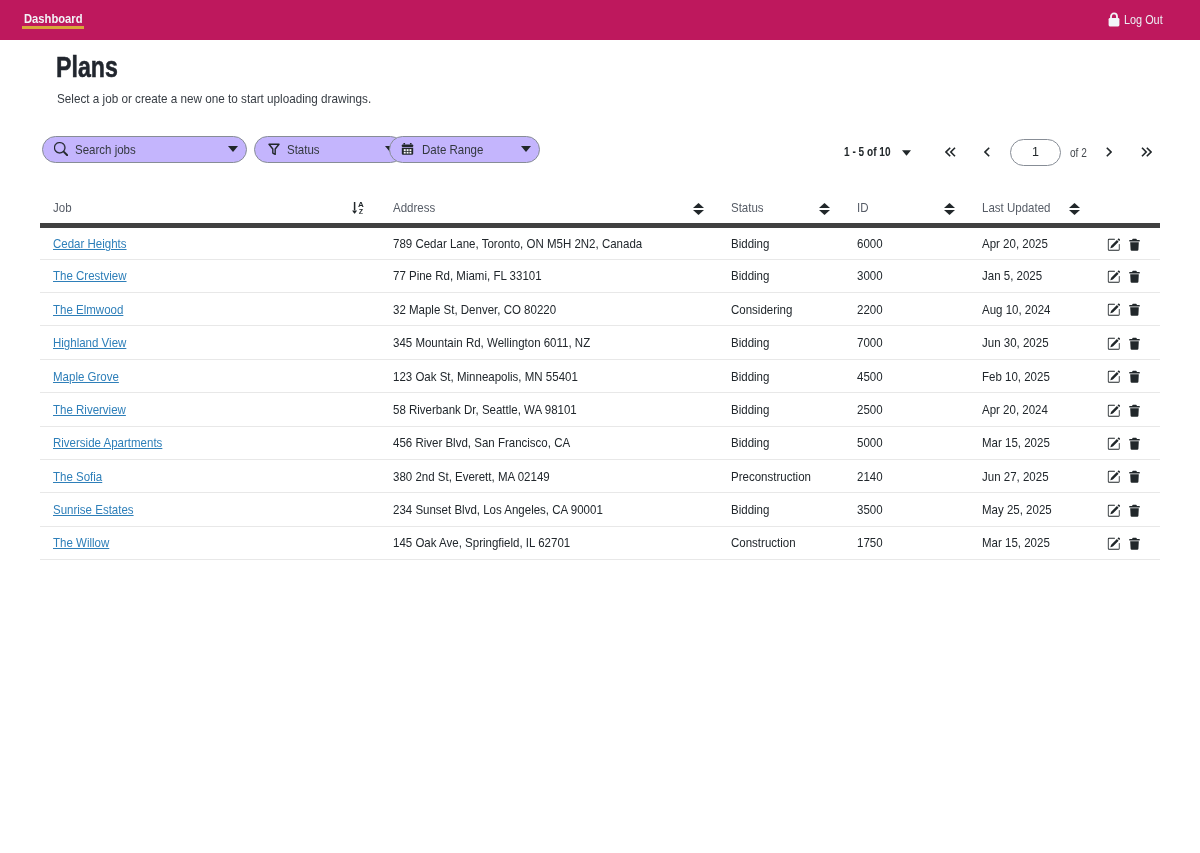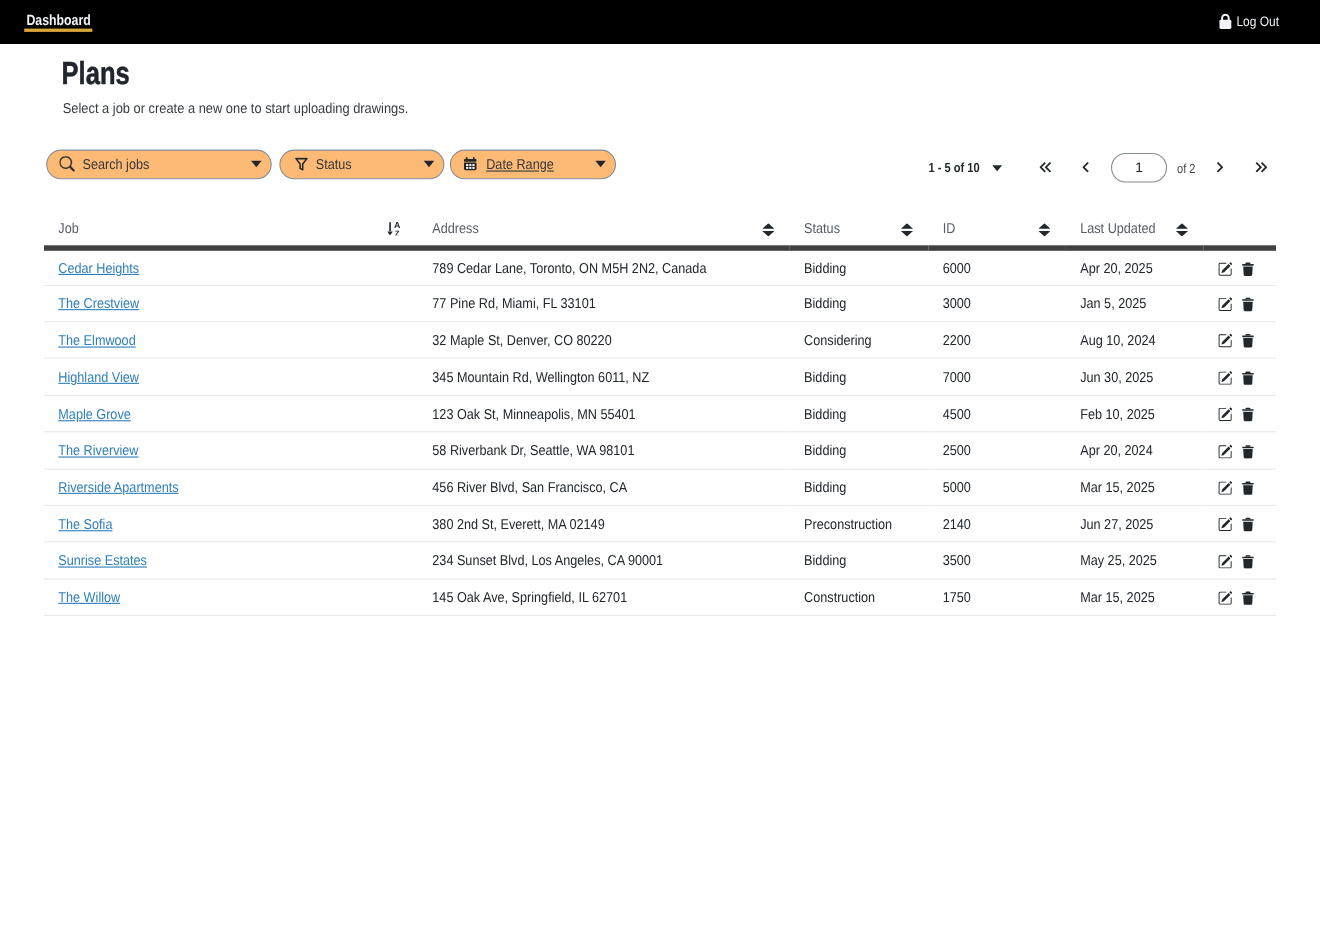--- a/index.html
+++ b/index.html
@@ -1,23 +1,23 @@
 <!DOCTYPE html>
 <html><head>
 <meta charset="utf-8">
 <style>
 * { margin:0; padding:0; box-sizing:border-box; }
 html,body { width:1200px; height:853px; background:#fff; font-family:"Liberation Sans",sans-serif; position:relative; overflow:hidden; }
 .t { display:inline-block; transform:scaleX(.885); transform-origin:0 50%; white-space:nowrap; }
-.topbar { position:absolute; left:0; top:0; width:1200px; height:40px; background:#000000; }
+.topbar { position:absolute; left:0; top:0; width:1200px; height:40px; background:#be185d; }
 .dash { position:absolute; left:23.5px; top:10.5px; color:#f2f4f8; font-size:13.5px; font-weight:700; text-decoration:none; }
 .dashline { position:absolute; left:21.8px; top:26.2px; width:62px; height:2.5px; background:#d9a63a; }
 h1.plans { position:absolute; left:55.8px; top:53.2px; font-size:29px; font-weight:700; color:#21262e; -webkit-text-stroke:0.5px #21262e; line-height:1; transform:scaleX(.8); transform-origin:0 0; white-space:nowrap; }
 .subtitle { position:absolute; left:57.3px; top:92px; font-size:13px; line-height:1; color:#363c43; transform:scaleX(.9); transform-origin:0 0; white-space:nowrap; }
-.pill { position:absolute; top:135.5px; height:27px; border:1px solid #878d96; border-radius:14px; background:#fdba74; display:flex; align-items:center; color:#33383f; font-size:13px; }
+.pill { position:absolute; top:135.5px; height:27px; border:1px solid #878d96; border-radius:14px; background:#c4b5fd; display:flex; align-items:center; color:#33383f; font-size:13px; }
 .pill .caret { margin-left:auto; flex:none; }
 .pg { position:absolute; font-size:12px; color:#21272a; font-weight:700; transform:scaleX(.84); transform-origin:0 0; white-space:nowrap; }
 .pgpill { position:absolute; left:1010px; top:138.6px; width:51px; height:27px; border:1px solid #878d96; border-radius:14px; text-align:center; line-height:25px; font-size:12.5px; color:#21272a; background:#fff; }
 .pgsvg { position:absolute; }
 table.grid { position:absolute; left:40px; top:192.4px; width:1120px; border-collapse:collapse; table-layout:fixed; }
 table.grid th { height:33.4px; font-size:13px; font-weight:400; color:#565c66; text-align:left; padding:0 13px; border-bottom:5px solid #404040; position:relative; }
 table.grid td { height:33.4px; font-size:13px; color:#21272c; padding:0 13px; border-bottom:1px solid #e8e8e8; white-space:nowrap; overflow:hidden;text-decoration:underline; }
 table.grid a { color:#2e7fb9; } table.grid a .t { text-decoration:underline; }
 th .sic { position:absolute; right:13px; top:50%; transform:translateY(-50%); line-height:0; }
 .act svg { vertical-align:middle; }
@@ -47,21 +47,21 @@
 </div>
 <div class="pill" style="left:254px; width:150px; padding:0 8px 0 13px;">
   <svg style="flex:none" width="12" height="13" viewBox="0 0 12 13" fill="none" stroke="#21272a" stroke-width="1.4" stroke-linejoin="round">
       <path d="M1 1.2h10L7.2 6v5.4L4.8 10.1V6z"></path>
     </svg>
   <span class="t" style="margin-left:7px;">Status</span>
   <svg class="caret" width="10" height="6" viewBox="0 0 10 6" fill="#21272a">
       <path d="M0 0h10L5 6z"></path>
     </svg>
 </div>
-<div class="pill" style="left:409px; width:151px; padding:0 8px 0 11px;text-decoration:underline;">
+<div class="pill" style="left:389px; width:151px; padding:0 8px 0 11px;">
   <svg style="flex:none" width="13" height="14" viewBox="0 0 16 16" fill="#21272a">
       <path d="M4 .5v2M12 .5v2" stroke="#21272a" stroke-width="2"></path>
       <rect x="1" y="2.5" width="14" height="3" rx="1"></rect>
       <path d="M1 6.5h14v7a1.5 1.5 0 0 1-1.5 1.5h-11A1.5 1.5 0 0 1 1 13.5z"></path>
       <g fill="#fff">
         <rect x="3.4" y="8.2" width="2.4" height="2.2"></rect>
         <rect x="6.9" y="8.2" width="2.4" height="2.2"></rect>
         <rect x="10.4" y="8.2" width="2.4" height="2.2"></rect>
         <rect x="3.4" y="11.4" width="2.4" height="2.2"></rect>
         <rect x="6.9" y="11.4" width="2.4" height="2.2"></rect>

